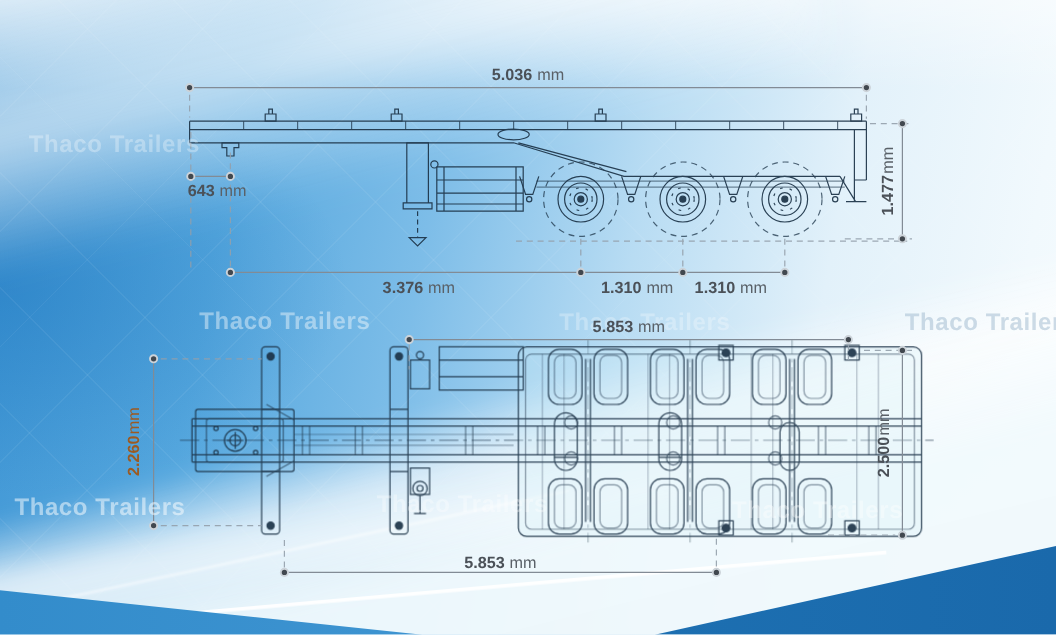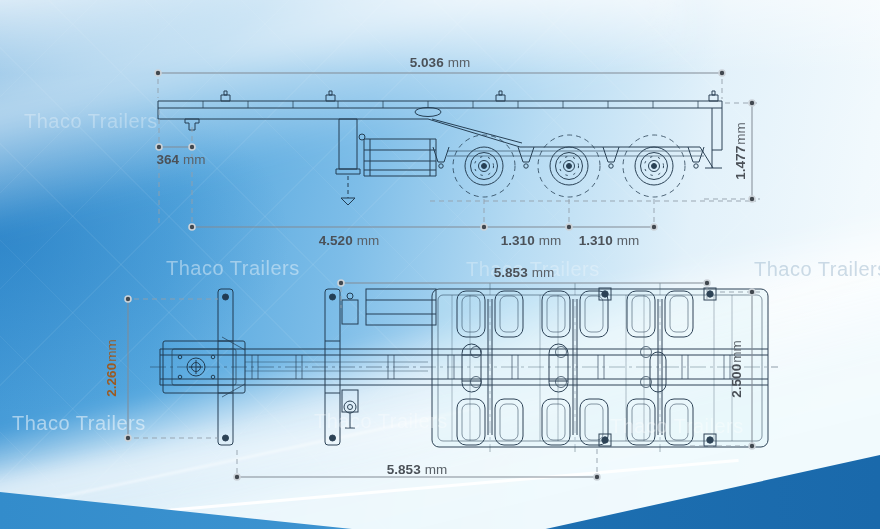--- a/index.html
+++ b/index.html
@@ -23,21 +23,21 @@
   .band.bright-sweep{left:-90px;top:452px;width:1300px;height:480px;transform:rotate(-14deg);transform-origin:left top;
     background:linear-gradient(180deg, rgba(255,255,255,0), rgba(255,255,255,.7) 55px, rgba(242,250,253,.95) 140px, rgba(236,247,252,.96));filter:blur(7px);}
   .band.mid-glow{left:-60px;top:425px;width:640px;height:54px;transform:rotate(-9deg);
     background:linear-gradient(180deg, rgba(255,255,255,0), rgba(255,255,255,.38) 50%, rgba(255,255,255,0));filter:blur(9px);}
   .band.sharp-line{left:-20px;top:492px;width:760px;height:3px;transform:rotate(-5deg);background:rgba(255,255,255,.95);filter:blur(.6px);}
   .band.sharp-line2{left:-40px;top:462px;width:520px;height:2px;transform:rotate(-12deg);background:rgba(255,255,255,.55);filter:blur(1px);}
   .wedge{position:absolute;inset:0;}
   .wedge.left{clip-path:polygon(0 93%, 40% 100%, 0 100%);background:linear-gradient(90deg,#338ccb,#4d9fd9);}
   .wedge.right{clip-path:polygon(62% 100%, 100% 86%, 100% 100%);background:linear-gradient(90deg,rgba(35,124,190,.55),#1e72b4 45%,#1a69ab);}
   
-  .wm{position:absolute;font-weight:400;font-size:20px;letter-spacing:.5px;white-space:nowrap;color:#fff;}
+  .wm{position:absolute;font-weight:700;font-size:20px;letter-spacing:.5px;white-space:nowrap;color:#fff;}
   .wm.a{left:24px;top:110px;opacity:.30;}
   .wm.b{left:166px;top:257px;opacity:.42;}
   .wm.c{left:466px;top:258px;opacity:.28;}
   .wm.d{left:754px;top:258px;color:#9db8cd;opacity:.50;}
   .wm.e{left:12px;top:412px;opacity:.50;}
   .wm.f{left:314px;top:410px;opacity:.33;}
   .wm.g{left:610px;top:415px;opacity:.38;}
   
   svg.blueprint{position:absolute;left:0;top:0;}
   
@@ -284,27 +284,27 @@
   <div class="wm c">Thaco Trailers</div>
   <div class="wm d">Thaco Trailers</div>
   <div class="wm e">Thaco Trailers</div>
   <div class="wm f">Thaco Trailers</div>
   <div class="wm g">Thaco Trailers</div>
 
   <div class="dim" style="left:440px;top:62px">
     <span class="val">5.036</span><span class="unit">mm</span>
   </div>
   <div class="dim" style="left:181px;top:159px">
-    <span class="val">364</span><span class="unit">mm</span>
+    <span class="val">643</span><span class="unit">mm</span>
   </div>
   <div class="dim rot" style="left:740px;top:151px">
     <span class="val">1.477</span><span class="unit">mm</span>
   </div>
   <div class="dim" style="left:349px;top:240px">
-    <span class="val">4.520</span><span class="unit">mm</span>
+    <span class="val">3.376</span><span class="unit">mm</span>
   </div>
   <div class="dim" style="left:531px;top:240px">
     <span class="val">1.310</span><span class="unit">mm</span>
   </div>
   <div class="dim" style="left:609px;top:240px">
     <span class="val">1.310</span><span class="unit">mm</span>
   </div>
   <div class="dim" style="left:524px;top:272px">
     <span class="val">5.853</span><span class="unit">mm</span>
   </div>

